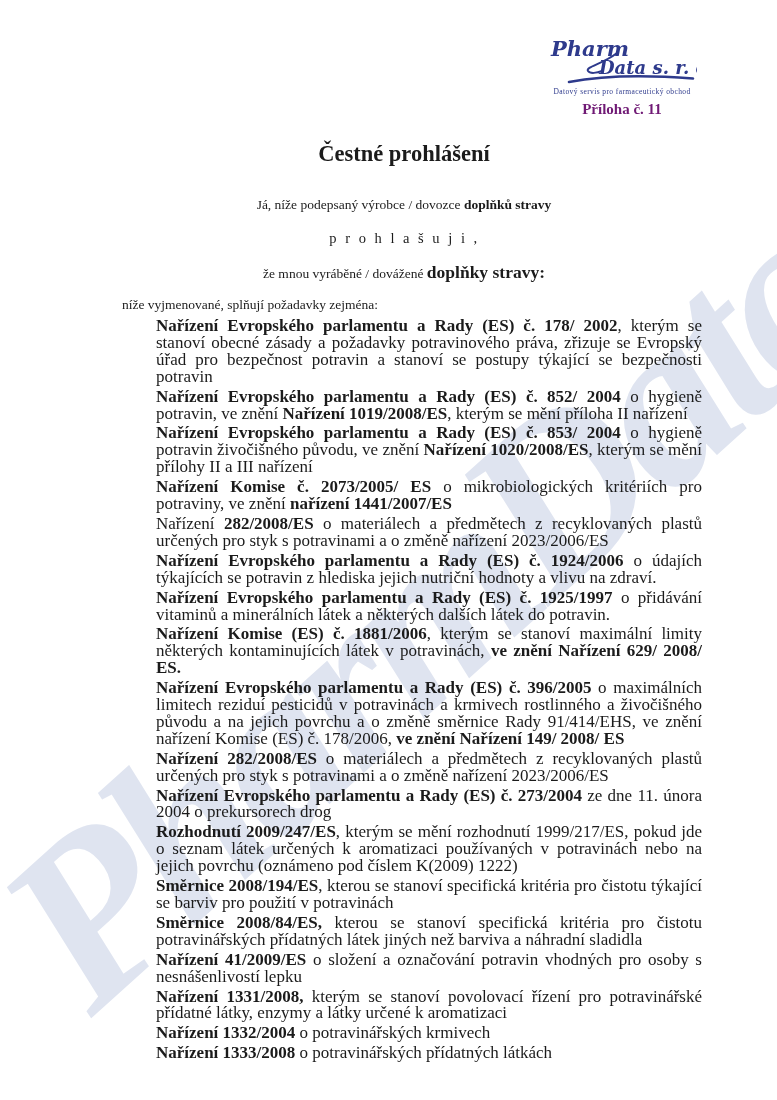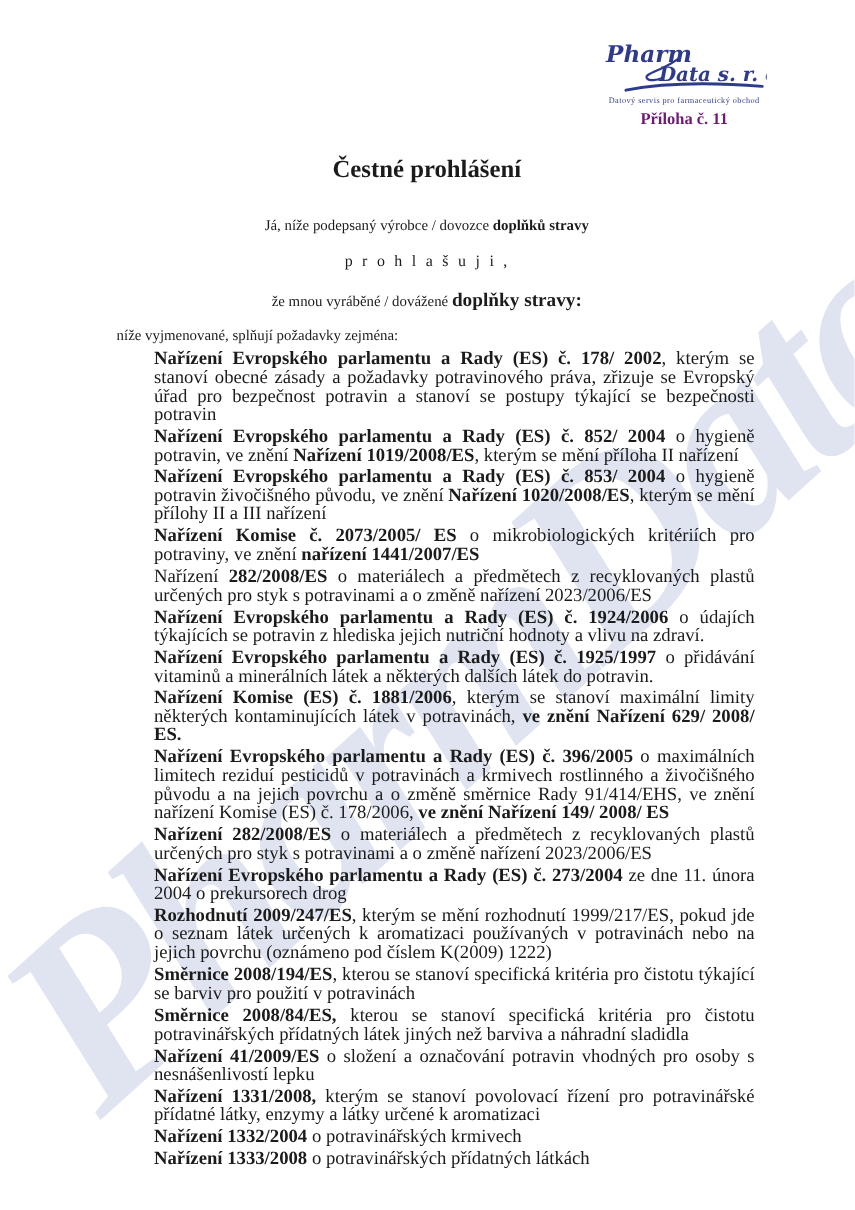--- a/index.html
+++ b/index.html
@@ -26,21 +26,21 @@
   .header { position:absolute; top:36px; right:74px; width:162px; text-align:center; z-index:2; }
   .logo svg { display:block; margin:0 auto; }
   .logo text { font-family:"DejaVu Serif","Liberation Serif",serif; font-style:italic; font-weight:bold; }
   .tagline {
     margin-top:1px; font-size:7.5px; letter-spacing:0.4px;
     color:#2e3a8c; white-space:nowrap;
   }
   .attachment { margin-top:5px; font-size:15px; font-weight:bold; color:#701a75; }
 
   
-  main { position:absolute; left:90px; top:140px; width:596px; z-index:1; }
+  main { position:absolute; left:106px; top:140px; width:596px; z-index:1; }
   .title { margin:0; font-size:22.5px; font-weight:bold; text-align:center; line-height:1.2; }
   .c { text-align:center; }
   .line1 { margin:30px 0 0 0; font-size:13.5px; }
   .declare { margin:17px 0 0 0; font-size:14.5px; font-weight:normal; letter-spacing:1.5px; word-spacing:2px; }
   .line3 { margin:15px 0 0 0; font-size:13.5px; }
   .line3 b { font-size:17.5px; }
   .lead { margin:14px 0 0 16px; font-size:13.5px; text-align:left; }
 
   .items { margin:5px 0 0 50px; width:546px; }
   .item {

